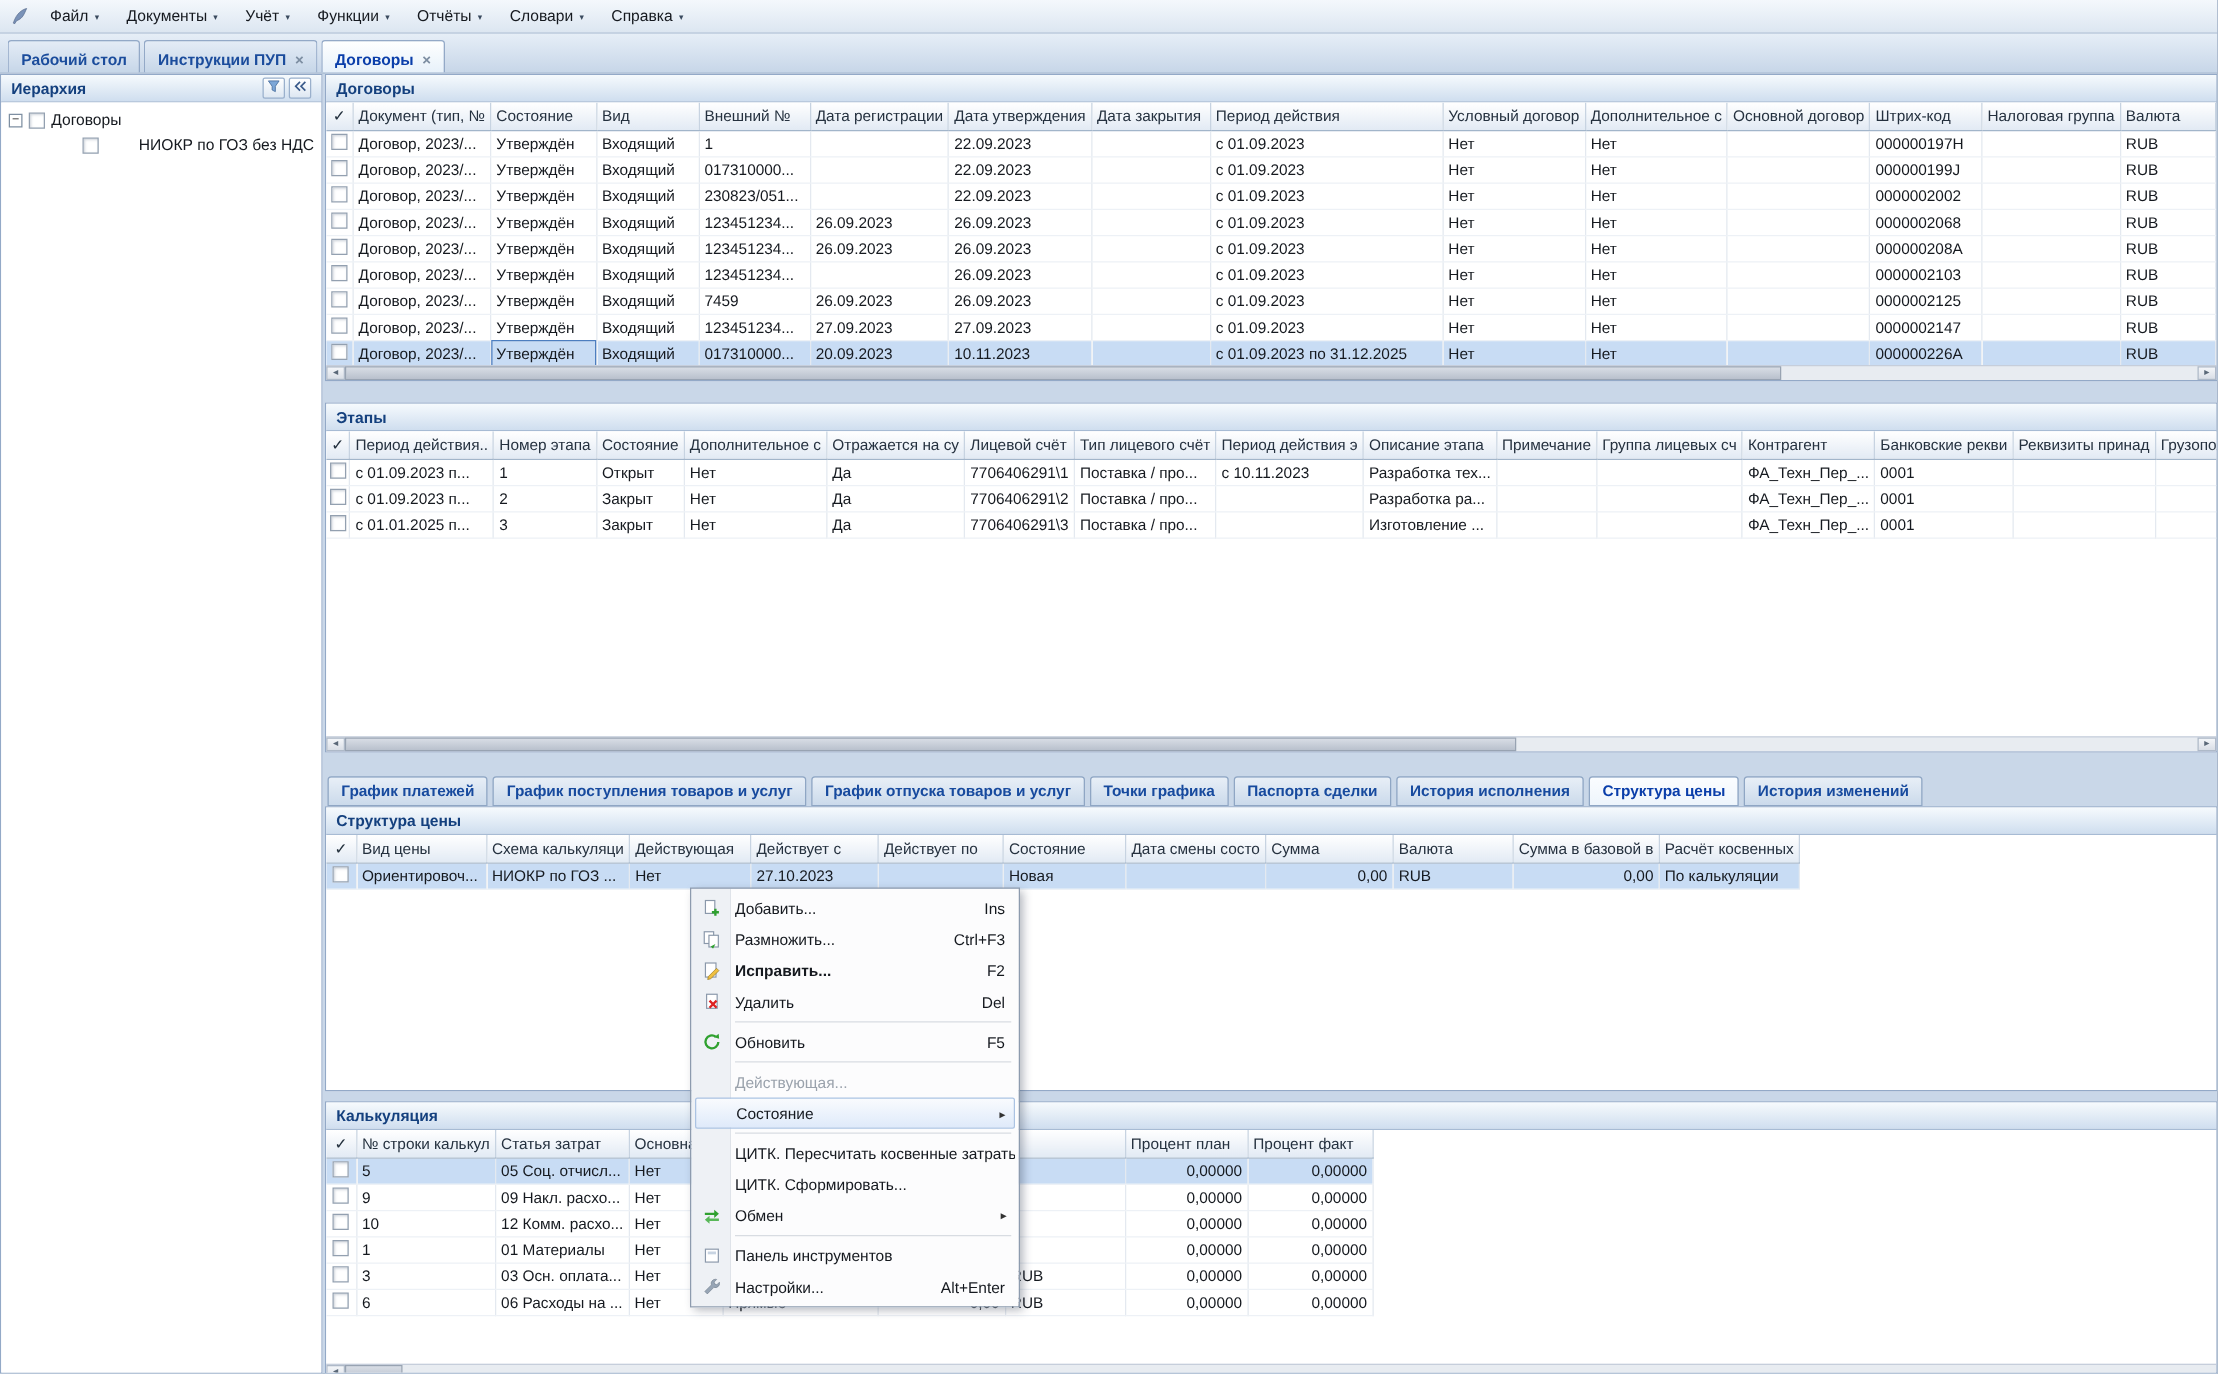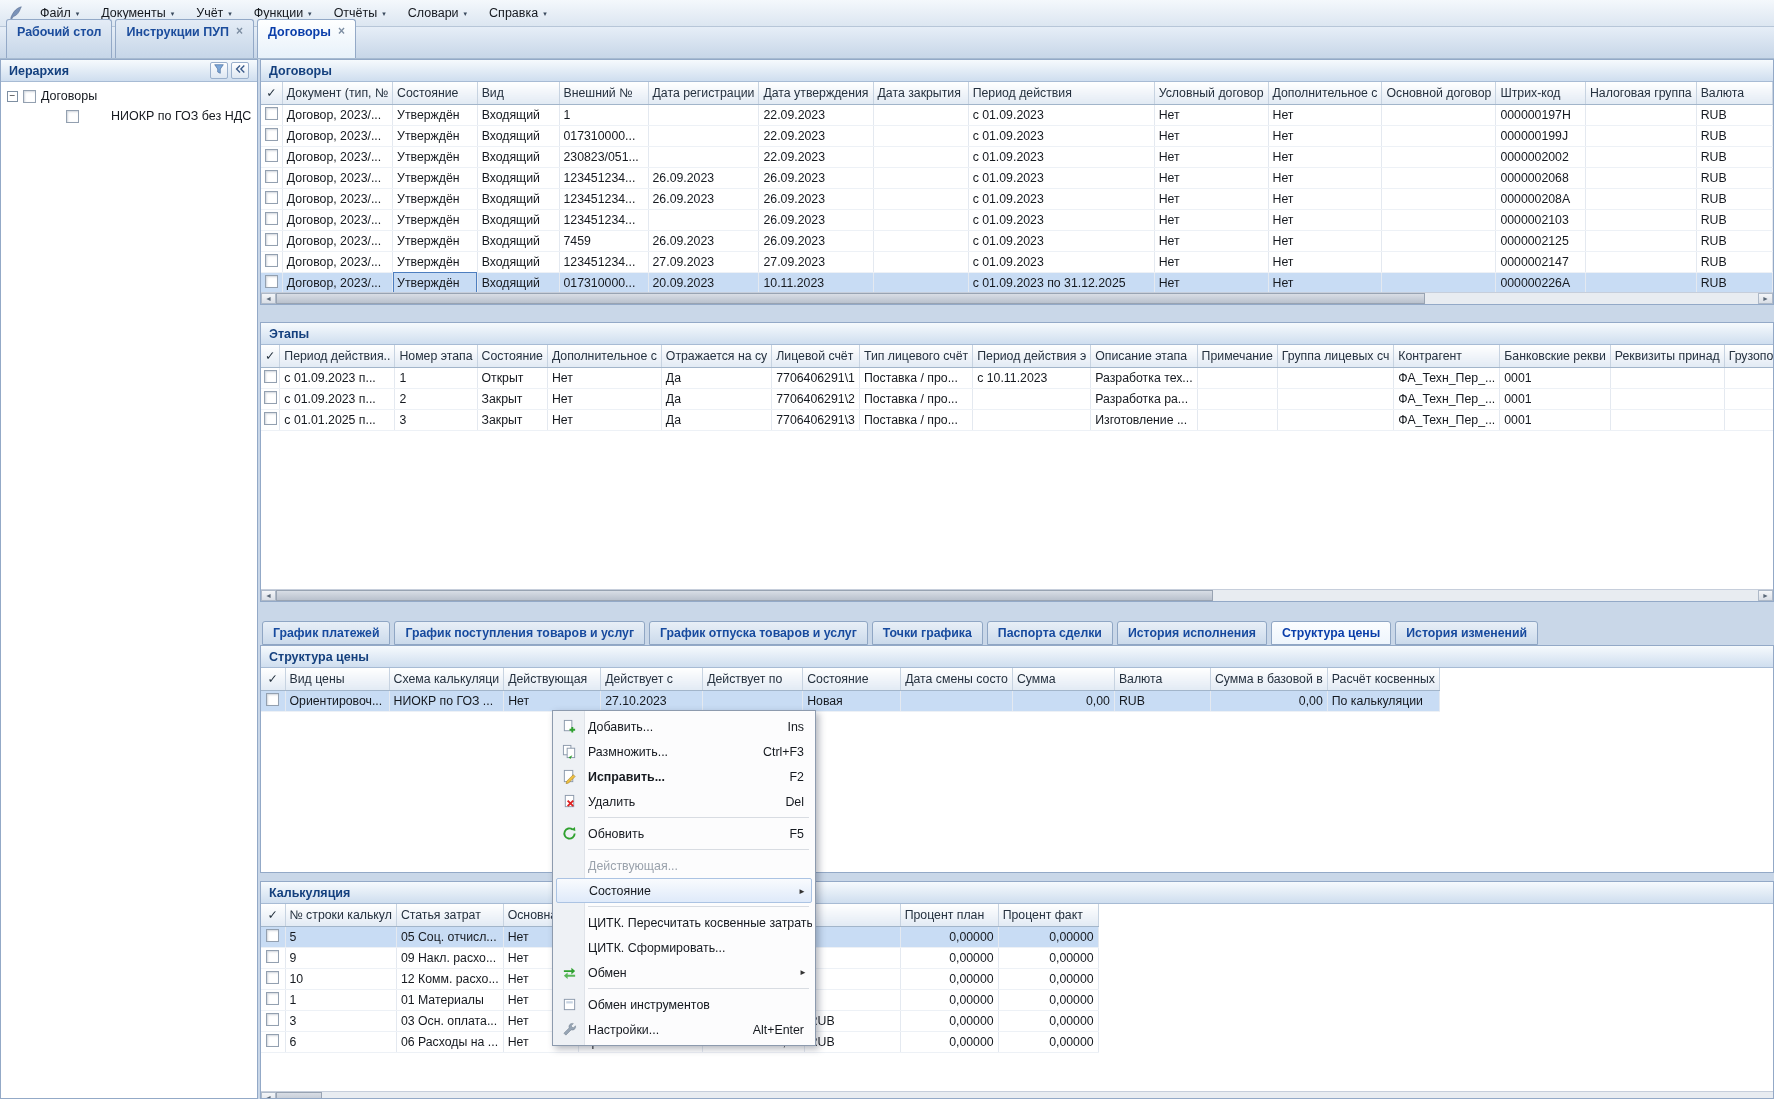--- a/index.html
+++ b/index.html
@@ -13,23 +13,23 @@
     background:linear-gradient(#f4f8fc,#dce6f1);border-bottom:1px solid #b7c6d8;
     display:flex;align-items:center;padding-left:5px}
   #app-icon{width:22px;display:flex;justify-content:center;margin-right:2px}
   .mb-item{display:flex;align-items:center;gap:5px;padding:11px 11px;cursor:default}
   .mb-arrow{font-size:7px;color:#3a4a5e;padding-top:2px}
 
   
   #tabbar{position:absolute;top:27px;left:0;right:0;height:32px;
     background:linear-gradient(#e6eef7,#c7d6e8);display:flex;align-items:flex-end;
     gap:3px;padding-left:6px;border-bottom:1px solid #a6bad0}
-  .tab{height:39px;padding:5px 10px 0 10px;border:1px solid #93a9c7;border-bottom:none;
+  .tab{height:26px;padding:5px 10px 0 10px;border:1px solid #93a9c7;border-bottom:none;
     border-radius:3px 3px 0 0;background:linear-gradient(#e4ecf6,#c6d6e8);
-    color:#1b4c9c;font-weight:bold;display:flex;gap:7px;align-items:flex-start}
+    color:#1b4c9c;font-weight:bold;display:flex;gap:7px;align-items:center}
   .tab.active{background:linear-gradient(#feffff,#e7f1fa);color:#0a3eaa}
   .tab-close{color:#7d8ea2;font-weight:bold;font-size:12px;line-height:12px}
 
   
   .panel{position:absolute;border:1px solid #93a9c7;background:#fff}
   .panel-title{height:22px;background:linear-gradient(#f6fafd,#cfdeef);
     border-bottom:1px solid #a7bbd4;color:#14407e;font-weight:bold;
     padding:4px 8px 0 8px;font-size:12.5px;white-space:nowrap;overflow:hidden}
   .tbl-wrap{position:absolute;left:0;right:0;top:22px;bottom:12px;overflow:hidden;background:#fff}
 
@@ -759,21 +759,21 @@
         <span class="arr">►</span>
       </div>
       <div class="msep"></div>
       <div class="mi">
         <span class="ico">
           <svg viewBox="0 0 16 16" width="15" height="15">
             <rect x="2.5" y="2.5" width="11" height="11" fill="#fff" stroke="#8a98aa"></rect>
             <rect x="4.5" y="4.5" width="7" height="2.4" fill="#c8d4e2"></rect>
           </svg>
         </span>
-        <span class="lbl">Обмен инструментов</span>
+        <span class="lbl">Панель инструментов</span>
       </div>
       <div class="mi">
         <span class="ico">
           <svg viewBox="0 0 16 16" width="15" height="15">
             <path d="M11 1.5a3.6 3.6 0 0 0-3.4 4.8L2 11.9l2.1 2.1 5.6-5.6A3.6 3.6 0 0 0 14.4 4l-2.2 2.2-1.7-.6-.6-1.7L12.1 1.7A3.6 3.6 0 0 0 11 1.5z" fill="#97a5b5" stroke="#6a7888" stroke-width="0.5"></path>
           </svg>
         </span>
         <span class="lbl">Настройки...</span>
         <span class="sc">Alt+Enter</span>
       </div>

